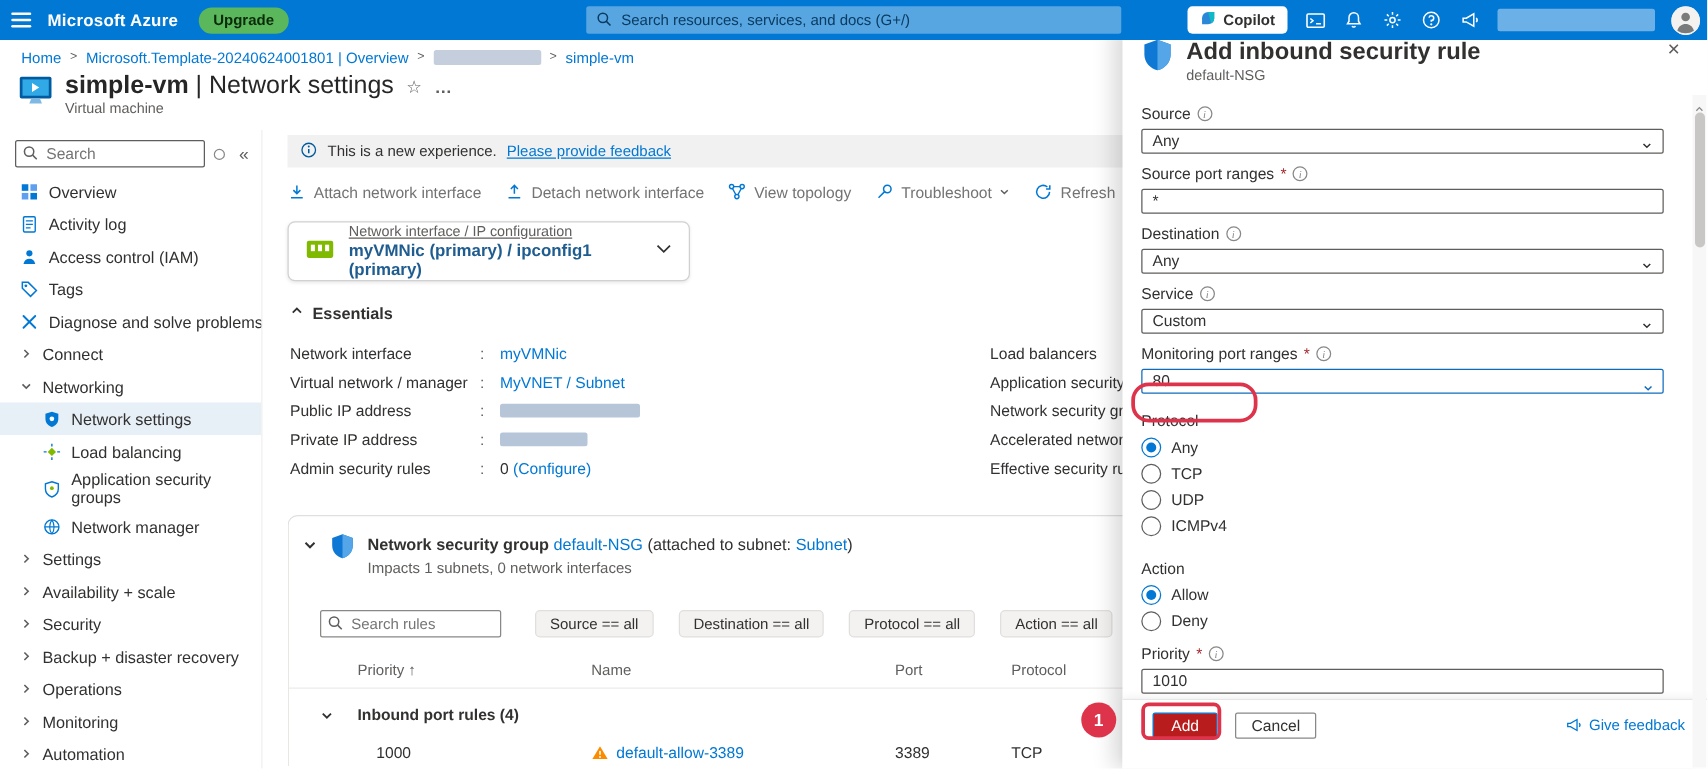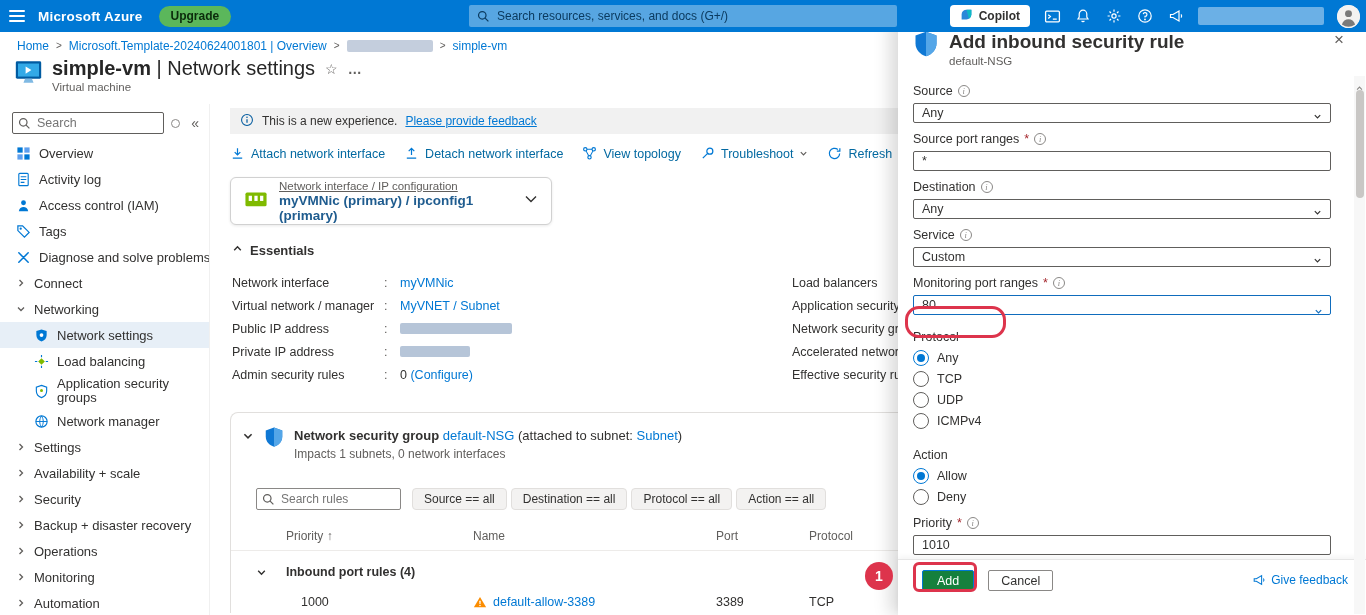--- a/index.html
+++ b/index.html
@@ -52,21 +52,21 @@
   .nav-item.selected { background:#e7eff7; }
   .nav-item.two-line { height:34px; white-space:normal; }
   .nav-item.two-line .lbl { line-height:14px; width:130px; }
   .nav-chev { width:10px; display:flex; }
   .ic { flex:0 0 auto; }
 
   
   .main { position:absolute; top:104px; left:210px; right:448px; bottom:0; overflow:hidden; z-index:1; }
   .banner { margin:4px 0 0 20px; height:26px; background:#f1f1f1; display:flex; align-items:center; gap:8px; padding:0 10px; font-size:12px; color:#323130; }
   .banner a { color:#0078d4; text-decoration:underline; cursor:pointer; }
-  .toolbar { margin:12px 0 0 20px; display:flex; align-items:center; gap:19px; font-size:12.5px; color:#0369a1;justify-content:space-between; }
+  .toolbar { margin:12px 0 0 20px; display:flex; align-items:center; gap:19px; font-size:12.5px; color:#737373;justify-content:space-between; }
   .tb-item { display:flex; align-items:center; gap:6px; cursor:pointer; white-space:nowrap; }
   .nic-card { margin:16px 0 0 20px; width:322px; height:48px; border:1px solid #d1d1d1; border-radius:6px; background:#fff; box-shadow:0 1px 3px rgba(0,0,0,.09); display:flex; align-items:center; gap:10px; padding:0 12px; cursor:pointer; }
   .nic-caption { font-size:11.5px; color:#605e5c;text-decoration:underline; }
   .nic-value { font-size:13.5px; font-weight:700; color:#1f5c8f; margin-top:1px; }
   .nic-chev { margin-left:auto; }
   .ess-header { margin:18px 0 0 22px; display:flex; gap:7px; font-size:13px; font-weight:700; color:#323130; cursor:pointer; }
   .ess-grid { position:relative; margin:13px 0 0 22px; font-size:12.5px; }
   .ess-row { height:23px; display:flex; align-items:center; }
   .ess-label { width:152px; color:#323130; }
   .ess-colon { width:16px; color:#605e5c; }
@@ -75,21 +75,21 @@
   .ess-red2 { width:70px; height:11px; background:#b6c5d8; border-radius:2px; }
   .ess-right { position:absolute; left:560px; top:0; width:360px; }
   .ess-right .ess-row { white-space:nowrap; }
 
   .nsg-card { margin:26px 0 0 20px; width:calc(100% - 20px); border:1px solid #e1dfdd; border-bottom:none; border-radius:8px 8px 0 0; padding-top:13px; min-height:200px; background:#fff; }
   .nsg-head { display:flex; gap:9px; padding-left:11px; align-items:flex-start; }
   .nsg-title { font-size:13px; color:#323130; margin-top:2px; }
   .nsg-title .semib { font-weight:700; }
   .nsg-title a { color:#0078d4; cursor:pointer; text-decoration:none; }
   .nsg-sub { font-size:12px; color:#605e5c; margin-top:4px; }
-  .nsg-filters { display:flex; align-items:center; gap:4px; margin:27px 0 0 25px; }
+  .nsg-filters { display:flex; align-items:center; gap:20px; margin:27px 0 0 25px; }
   .rules-search { position:relative; width:145px; }
   .rules-search input { width:100%; height:22px; border:1px solid #8a8886; border-radius:2px; padding-left:24px; font-size:12px; font-family:inherit; outline:none; }
   .rules-search .mag { position:absolute; left:6px; top:4px; }
   .pill { height:22px; padding:0 11px; display:flex; align-items:center; background:#f3f2f1; border:1px solid #e1dfdd; border-radius:4px; font-size:12px; color:#323130; cursor:pointer; margin-left:0; white-space:nowrap; }
   .pill:first-of-type { margin-left:7px; }
   .rules-cols, .rule-row, .rules-group { display:grid; grid-template-columns:30px 187px 243px 93px auto; padding-left:25px; align-items:center; }
   .rules-cols { margin-top:16px; height:20px; font-size:12px; color:#605e5c; }
   .rules-divider { border-top:1px solid #edebe9; margin-top:4px; }
   .rules-group { margin-top:10px; height:22px; font-size:12.5px; font-weight:700; color:#323130; }
   .rules-group .lbl { grid-column:2/6; }
@@ -118,21 +118,21 @@
   .pinput.focused { border:1.5px solid #0f6cbd; }
   .pinput-wrap .sel-chev { position:absolute; right:8px; top:11px; }
   .psection-label { margin-top:14px; }
   .psection-label.gap-lg { margin-top:16px; }
   .pradios { margin-top:2px; }
   .pradio-row { display:flex; align-items:center; gap:8px; height:21px; font-size:12.5px; cursor:pointer; }
   .radio { width:16px; height:16px; border:1px solid #605e5c; border-radius:50%; position:relative; background:#fff; flex:0 0 auto; }
   .radio.on { border-color:#0078d4; }
   .radio.on::after { content:""; position:absolute; inset:3px; background:#0078d4; border-radius:50%; }
   .panel-footer { position:absolute; left:0; right:0; bottom:0; height:56px; background:#fff; border-top:1px solid #e6e6e6; box-shadow:0 -2px 6px rgba(0,0,0,.05); display:flex; align-items:flex-start; gap:14px; padding:10px 18px 0 24px; z-index:6; }
-  .btn-add { height:21px; padding:0 14px; background:#15803d; color:#fff; border:1px solid #0078d4; border-radius:2px; font-size:12.5px; font-family:inherit; cursor:pointer; }
+  .btn-add { height:21px; padding:0 14px; background:#b91c1c; color:#fff; border:1px solid #0078d4; border-radius:2px; font-size:12.5px; font-family:inherit; cursor:pointer; }
   .btn-cancel { height:21px; padding:0 12px; background:#fff; color:#323130; border:1px solid #8a8886; border-radius:2px; font-size:12.5px; font-family:inherit; cursor:pointer; }
   .feedback-link { margin-left:auto; margin-top:3px; display:flex; align-items:center; gap:5px; color:#0078d4; font-size:12px; cursor:pointer; white-space:nowrap; }
   .pscroll { position:absolute; top:56px; right:1px; bottom:1px; width:11px; background:#f7f7f7; z-index:7; }
   .pscroll .arrow { position:absolute; top:2px; left:2px; }
   .pscroll .thumb { position:absolute; top:14px; left:1.5px; width:8px; height:108px; background:#c9c7c5; border-radius:4px; cursor:pointer; }
 
   
   .ann-ring-input { position:absolute; left:905px; top:306px; width:101px; height:32px; border:3px solid #dd344c; border-radius:14px; z-index:40; pointer-events:none; }
   .ann-ring-add { position:absolute; left:913px; top:562px; width:64px; height:30px; border:3px solid #dd344c; border-radius:6px; z-index:40; pointer-events:none; }
   .ann-step { position:absolute; left:865px; top:562px; width:28px; height:28px; border-radius:50%; background:#dd344c; color:#fff; font-size:14px; font-weight:700; display:flex; align-items:center; justify-content:center; z-index:41; }

